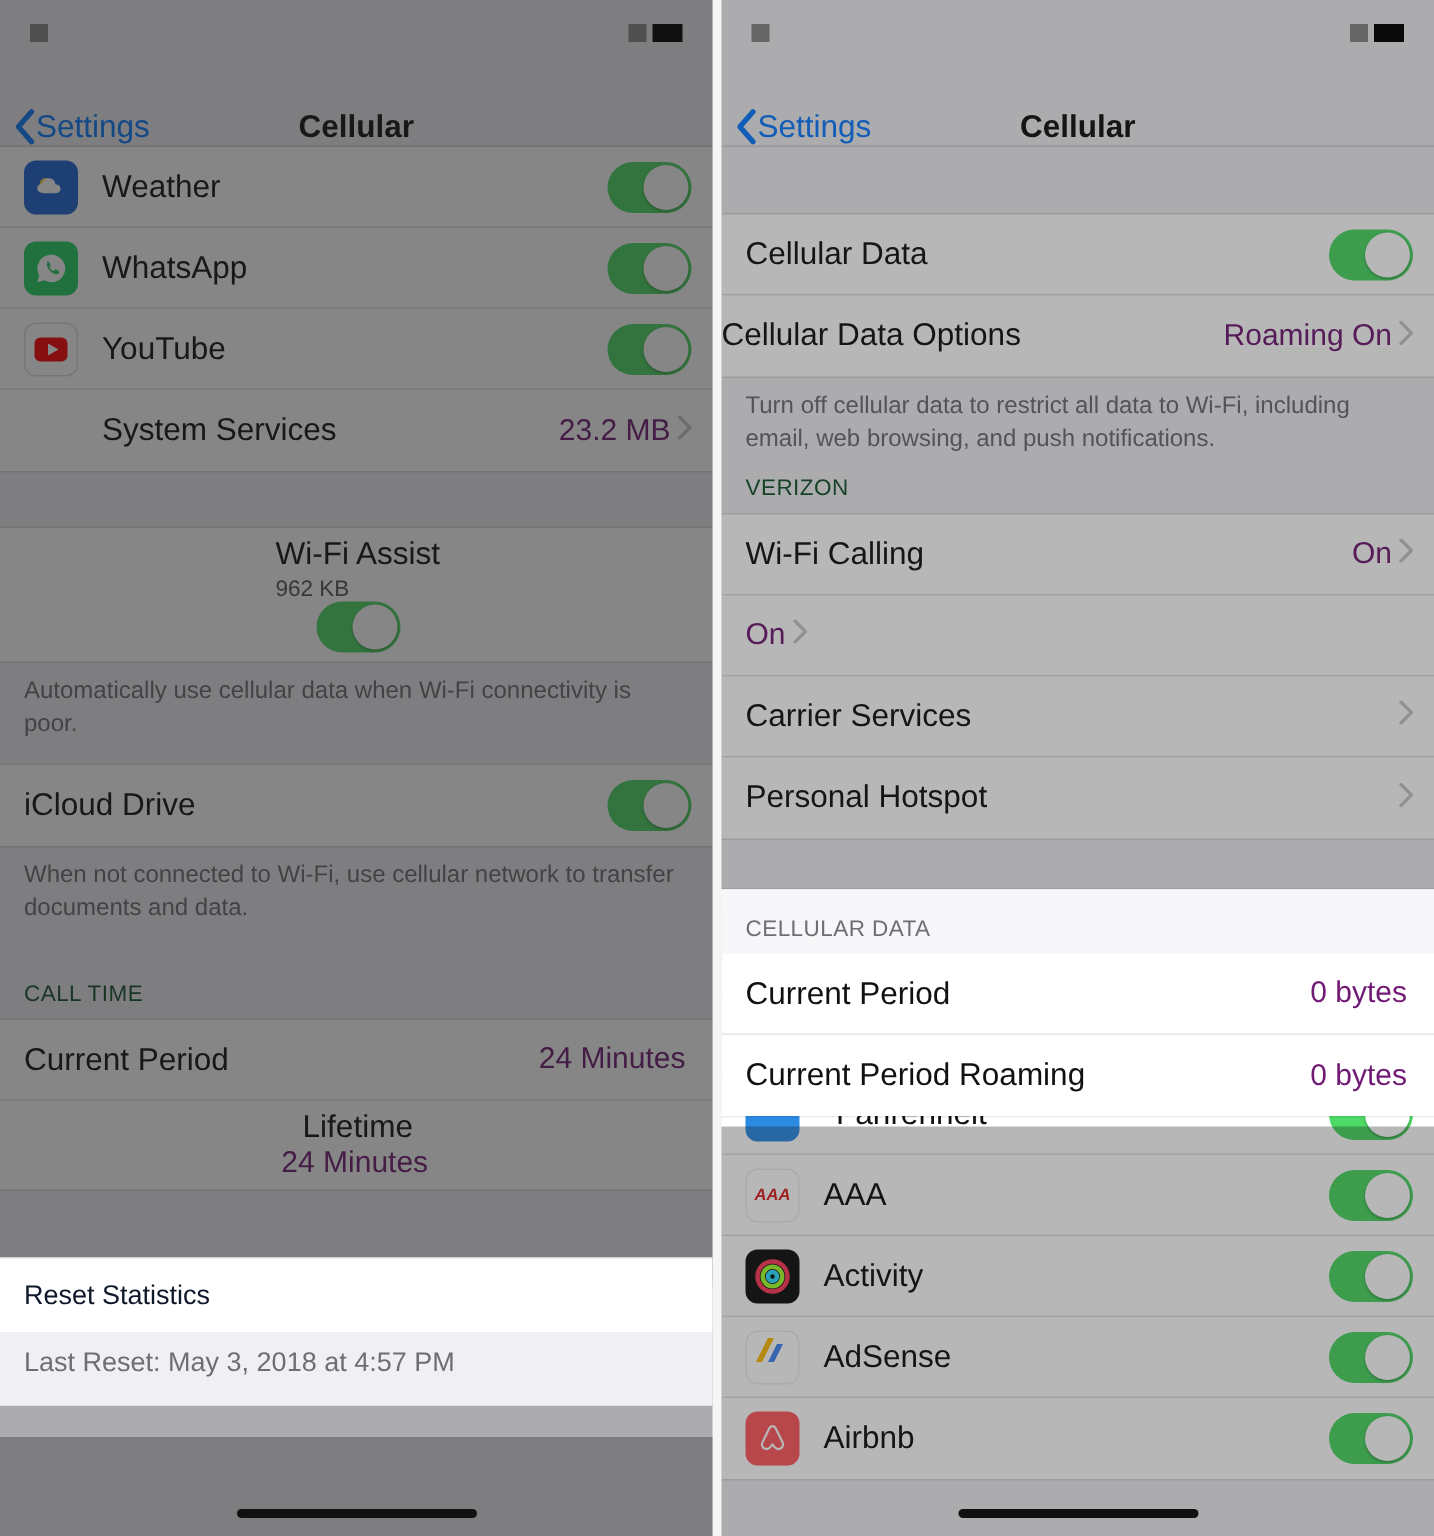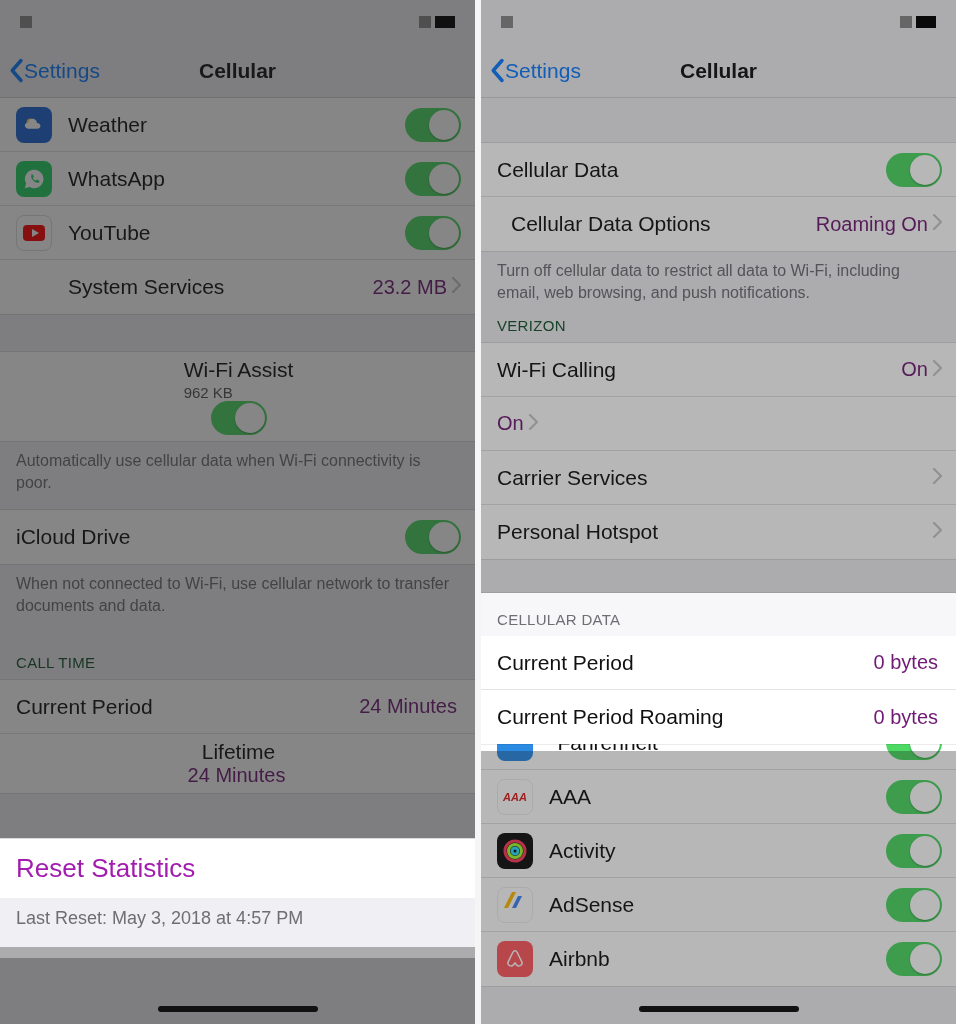--- a/index.html
+++ b/index.html
@@ -36,21 +36,21 @@
     justify-content: space-between;
     padding: 0 20px;
   }
   .status-left, .status-right { display: flex; gap: 4px; align-items: center; }
   
   .nav {
     height: 54px;
     background: #efeff4;
     border-bottom: 1px solid rgba(0,0,0,0.12);
     display:flex;
-    align-items:center;
+    align-items:flex-end;
     padding: 0 8px;
     position:relative;
   }
   .back {
     display:flex; align-items:center; color:#0b7bff; font-size:21px;
   }
   .back svg { width: 16px; height: 25px; }
   .title {
     position:absolute; left:0; right:0; text-align:center;
     font-size:21px; font-weight:600; color:#111; pointer-events:none;
@@ -79,21 +79,21 @@
   }
   .section-header {
     padding: 22px 16px 8px 16px;
     font-size:15px; color:#14532d; letter-spacing:0.3px;
   }
   .section-footer {
     padding: 8px 16px 16px 16px;
     font-size:16px; color:#6e6e73; line-height:1.35;
   }
   .spacer { height: 36px; }
-  .reset-row { background:#fff; padding:14px 16px; color:#a21caf; font-size:26px; border-top:1px solid rgba(0,0,0,0.15);}
+  .reset-row { background:#fff; padding:14px 16px; color:#0f172a; font-size:18px; border-top:1px solid rgba(0,0,0,0.15);}
   .last-reset { background:#efeff4; padding:10px 16px 18px; color:#6e6e73; font-size:18px; }
   .home-indicator { position:absolute; bottom:12px; left:50%; transform:translateX(-50%); width:160px; height:6px; background:#111; border-radius:4px; z-index:10;}
   
   .bright-window {
     position:absolute;
     z-index:8;
     background:#fff;
     left:0; right:0;
     box-shadow: 0 -1px 0 rgba(0,0,0,0.08), 0 1px 0 rgba(0,0,0,0.08);
   }
@@ -262,21 +262,21 @@
     <div class="title">Cellular</div>
   </div>
 
   <div class="scroll">
     <div style="height:44px;"></div>
     <div class="group">
       <div class="row no-lead" style="padding-left:16px;">
         <div class="label">Cellular Data</div>
         <div class="toggle"></div>
       </div>
-      <div class="row no-lead" style="margin-left:30px;">
+      <div class="row no-lead" style="">
         <div class="label">Cellular Data Options</div>
         <div class="value">Roaming On</div>
         <div class="chev"><svg viewBox="0 0 10 16">
               <path d="M2 1l7 7-7 7" stroke="#c7c7cc" stroke-width="2.2" fill="none" stroke-linecap="round"></path>
             </svg></div>
       </div>
     </div>
     <div class="section-footer" style="padding-bottom:8px;">Turn off cellular data to restrict all data to Wi-Fi, including email, web browsing, and push notifications.</div>
 
     <div class="section-header" style="padding-top:6px;">VERIZON</div>

